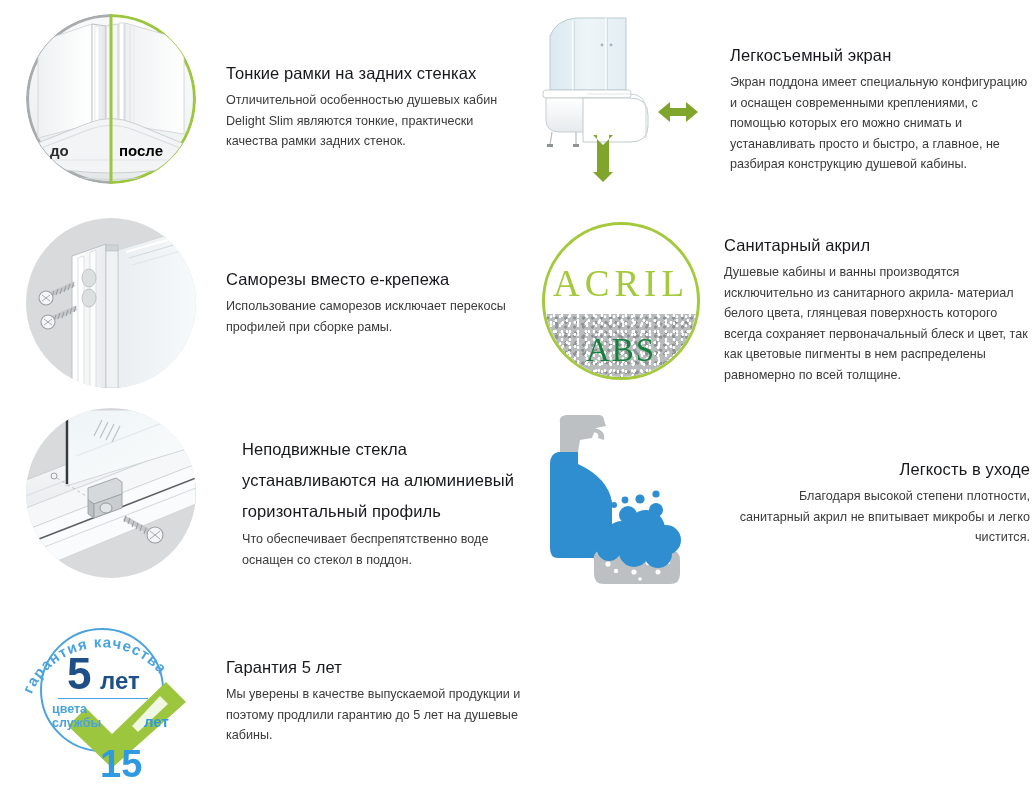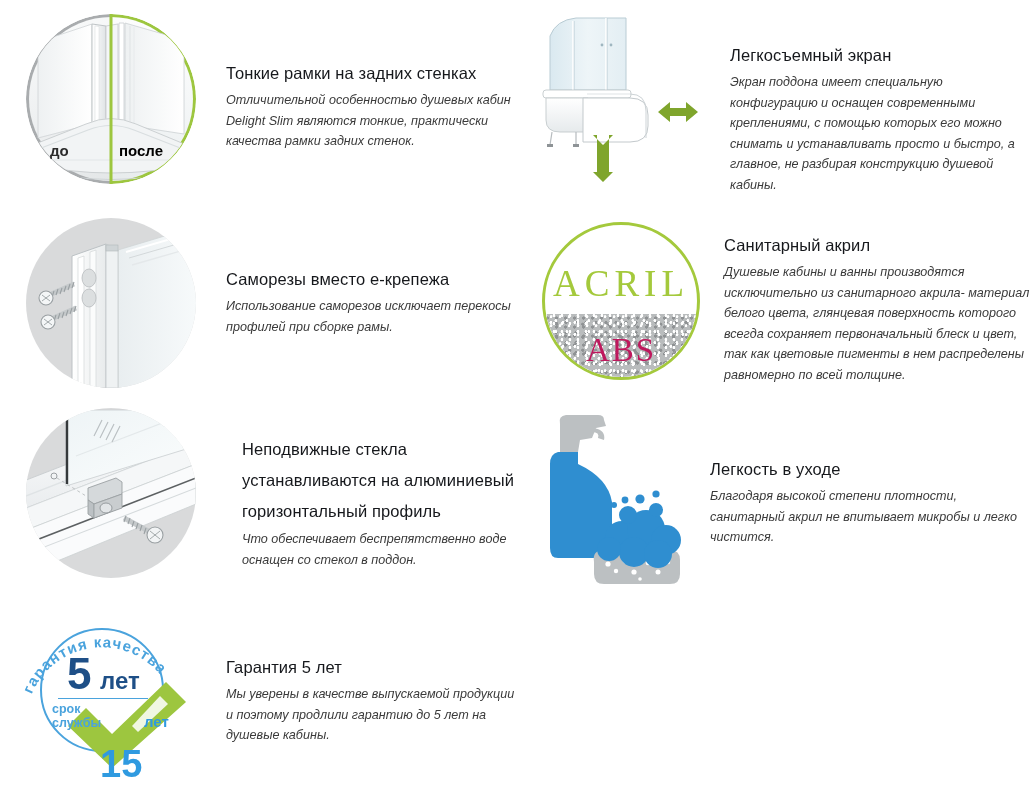--- a/index.html
+++ b/index.html
@@ -32,21 +32,20 @@
     line-height: 26px;
     margin: 0 0 4px 0;
     letter-spacing: .1px;
   }
   .f-title.spaced { line-height: 31px; margin-bottom: 2px; }
   .f-body {
     font-size: 12.6px;
     line-height: 20.5px;
     color: #3a3a3a;
     margin: 0;
-    font-style: italic;
   }
 
   
   .circle-ba {
     width: 170px; height: 170px;
     border-radius: 50%;
     overflow: hidden;
     position: relative;
     background: #ffffff;
   }
@@ -106,21 +105,21 @@
     text-align: center;
     font-family: "Liberation Serif","DejaVu Serif", serif;
     font-size: 37px; letter-spacing: 5px;
     color: #a4c93c; line-height: 1;
   }
   .abs-word {
     position: absolute; left:0; right:0; bottom: 10px;
     text-align: center;
     font-family: "Liberation Serif","DejaVu Serif", serif;
     font-size: 33px; letter-spacing: 2px;
-    color: #be185d; line-height: 1; z-index: 3;
+    color: #15803d; line-height: 1; z-index: 3;
   }
 
   
   .badge {
     width: 170px; height: 160px; position: relative;
   }
   .badge-ring {
     position:absolute; left: 18px; top: 14px;
     width: 124px; height: 124px; border-radius: 50%;
     border: 2px solid #4aa3dd; background:#ffffff;
@@ -433,21 +432,21 @@
           <circle cx="79" cy="143" r="12"></circle>
           <circle cx="98" cy="109" r="9"></circle>
           <circle cx="126" cy="104" r="7"></circle>
           <circle cx="110" cy="93" r="4.6"></circle>
           <circle cx="95" cy="94" r="3.4"></circle>
           <circle cx="84" cy="99" r="3"></circle>
           <circle cx="126" cy="88" r="3.6"></circle>
         </g>
       </svg>
     </div>
-    <div class="f-text" style="padding-top:50px; width:300px;">
+    <div class="f-text" style="margin-left:20px; padding-top:50px; width:300px;text-align:right;">
       <h3 class="f-title">Легкость в уходе</h3>
       <p class="f-body">Благодаря высокой степени плотности, санитарный акрил не впитывает микробы и легко чистится.</p>
     </div>
   </div>
 
   <div class="feature" style="left:22px; top:614px; width:500px;">
     <div class="f-icon">
       <div class="badge">
         <div class="badge-ring"></div>
         <svg class="badge-arc" viewBox="0 0 170 160">
@@ -459,21 +458,21 @@
           </text>
         </svg>
         <svg class="badge-check" width="118" height="86" viewBox="0 0 118 86">
           <polygon points="0,44 18,26 44,52 98,0 118,20 44,86" fill="#9dc63f"></polygon>
           <polygon points="92,14 100,22 70,50 64,44" fill="#ffffff" opacity="0.85"></polygon>
         </svg>
         <span class="badge-5">5</span>
         <span class="badge-let1">лет</span>
         <div class="badge-rule"></div>
         <span class="badge-srok">
-          <span>срок</span><br>
+          <span>цвета</span><br>
           <span>службы</span>
         </span>
         <span class="badge-15">15</span>
         <span class="badge-let2">лет</span>
       </div>
     </div>
     <div class="f-text" style="margin-left:34px; padding-top:40px; width:300px;">
       <h3 class="f-title">Гарантия 5 лет</h3>
       <p class="f-body">Мы уверены в качестве выпускаемой продукции и поэтому продлили гарантию до 5 лет на душевые кабины.</p>
     </div>

